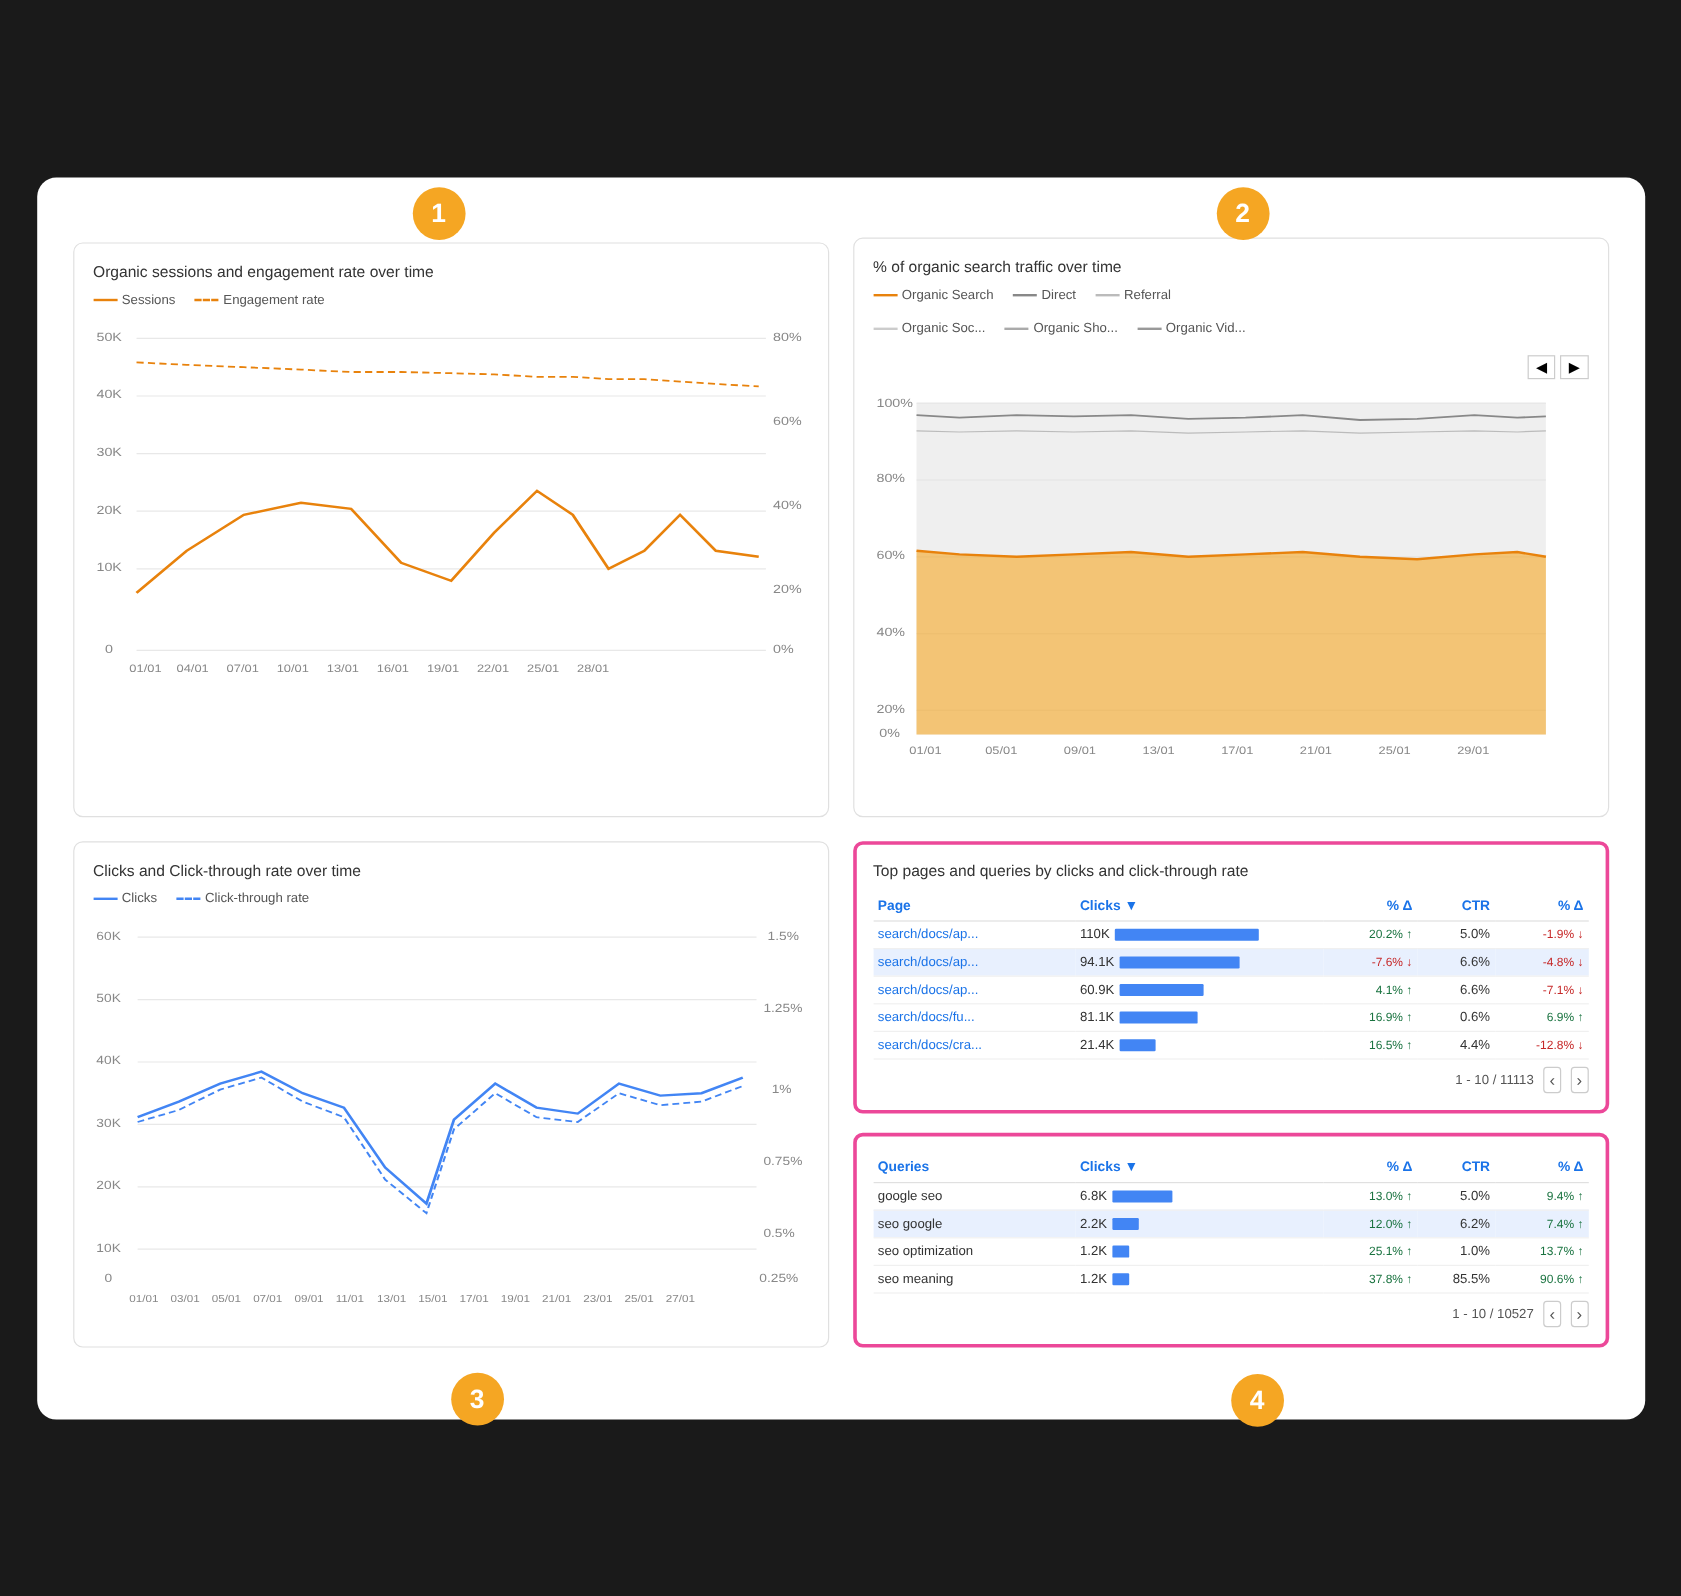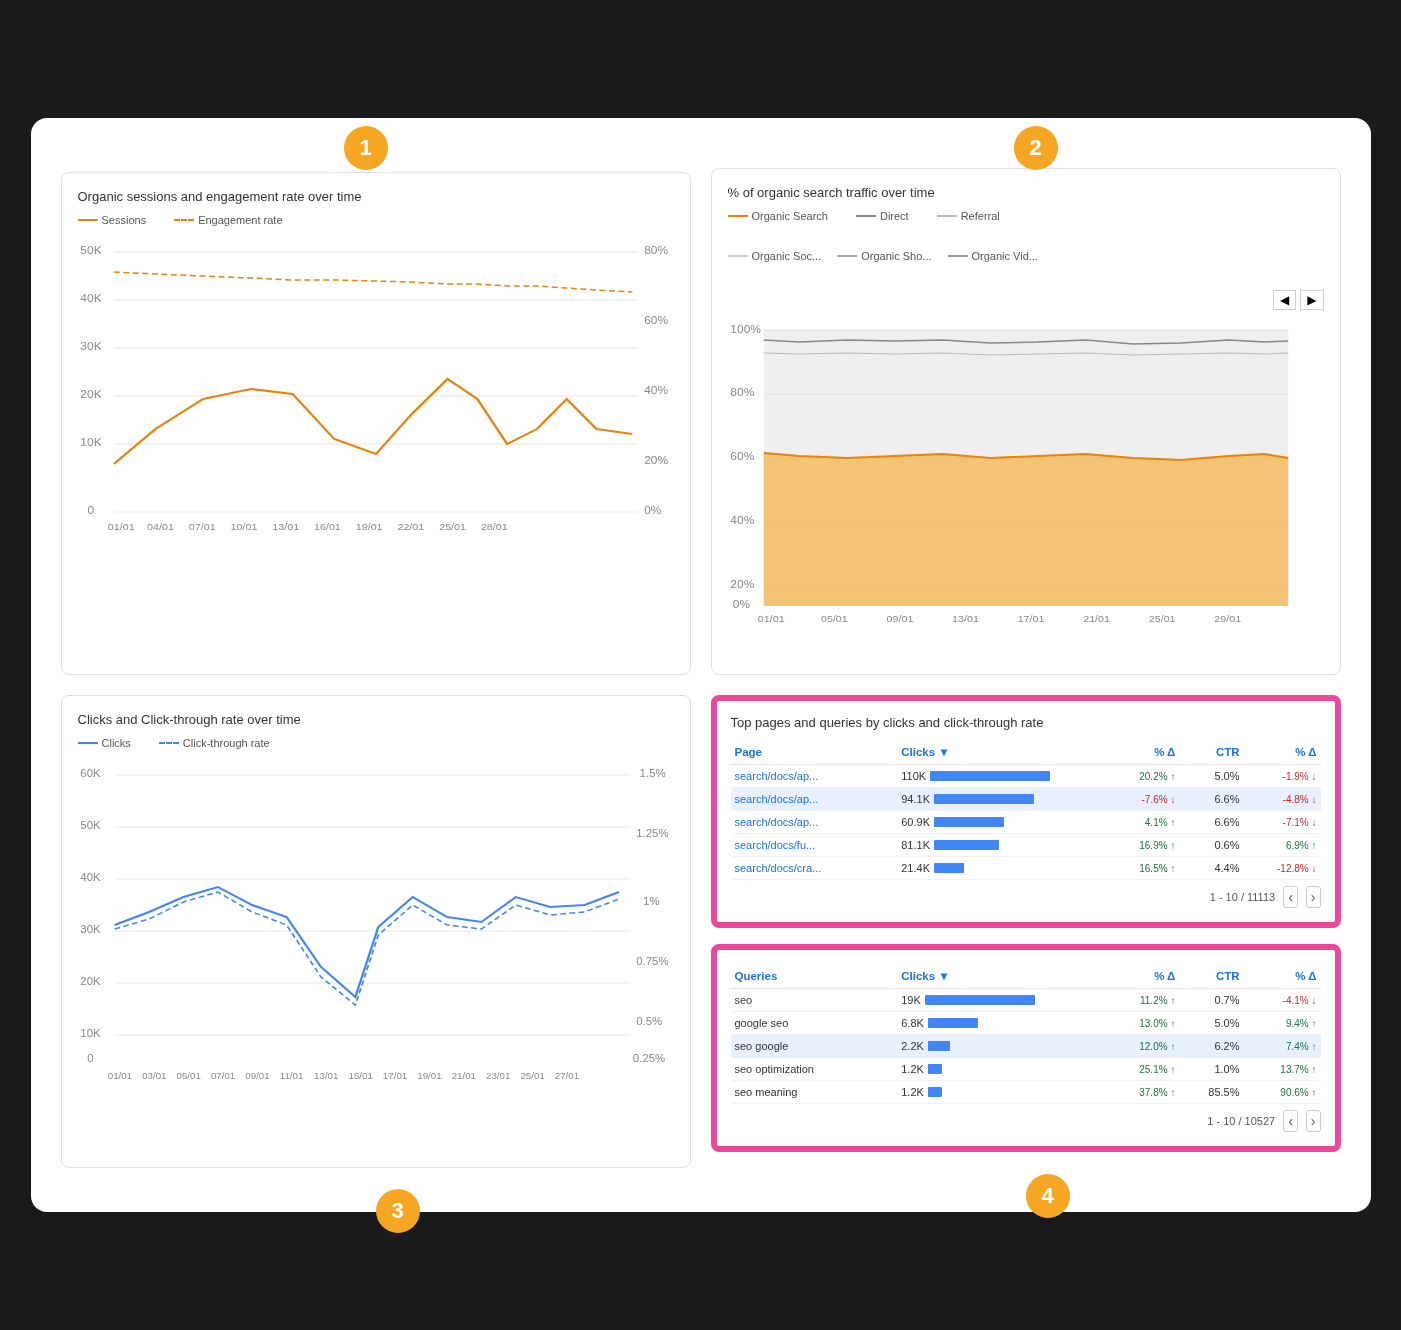--- a/index.html
+++ b/index.html
@@ -51,21 +51,21 @@
     }
     
     
     .chart-container {
       width: 100%;
       height: 340px;
       position: relative;
     }
     .chart-legend {
       display: flex;
-      gap: 28px;
+      gap: 16px;
       font-size: 11px;
       color: #555;
       margin-bottom: 8px;
       flex-wrap: wrap;
     }
     .legend-item {
       display: flex;
       align-items: center;
       gap: 4px;
     }
@@ -138,21 +138,21 @@
       color: #555;
       font-size: 14px;
       padding: 2px 4px;
       border: 1px solid #ccc;
       border-radius: 3px;
       background: #fff;
     }
     .highlighted-row { background: #e8f0fe; }
     .table-panel {
       background: #fff;
-      border: 6px solid #ec4899;
+      border: 3px solid #ec4899;
       border-radius: 8px;
       padding: 14px;
     }
     .table-panel-title {
       font-size: 13px;
       color: #333;
       margin-bottom: 10px;
       font-weight: 400;
     }
     svg text { font-family: Arial, sans-serif; }
@@ -287,21 +287,21 @@
         <text x="133" y="304" font-size="9" fill="#888">09/01</text>
         <text x="188" y="304" font-size="9" fill="#888">13/01</text>
         <text x="243" y="304" font-size="9" fill="#888">17/01</text>
         <text x="298" y="304" font-size="9" fill="#888">21/01</text>
         <text x="353" y="304" font-size="9" fill="#888">25/01</text>
         <text x="408" y="304" font-size="9" fill="#888">29/01</text>
       </svg>
     </div>
   </div>
 
-  <div class="panel" style="margin-bottom:14px;">
+  <div class="panel" style="margin-bottom:30px;">
     <div class="panel-title">Clicks and Click-through rate over time</div>
     <div class="chart-legend">
       <div class="legend-item">
         <span class="legend-line" style="background:#4285f4;"></span>
         <span>Clicks</span>
       </div>
       <div class="legend-item">
         <span class="legend-dash" style="border-color:#4285f4;"></span>
         <span>Click-through rate</span>
       </div>
@@ -465,36 +465,20 @@
           <tr>
             <th style="cursor:pointer; width:130px;">Queries</th>
             <th style="cursor:pointer; width:160px; color:#1a73e8;">Clicks ▼</th>
             <th class="right" style="width:60px;">% Δ</th>
             <th class="right" style="width:50px;">CTR</th>
             <th class="right" style="width:60px;">% Δ</th>
           </tr>
         </thead>
         <tbody id="queries-tbody">
             <tr>
-    <td>seo</td>
-    <td>
-      <div class="bar-cell">
-        <span class="bar-value">19K</span>
-        <span class="bar" style="width:110px;"></span>
-      </div>
-    </td>
-    <td class="right">
-      <span class="delta-up arrow-up">11.2%</span>
-    </td>
-    <td class="right">0.7%</td>
-    <td class="right">
-      <span class="delta-down arrow-down">-4.1%</span>
-    </td>
-  </tr>
-            <tr>
     <td>google seo</td>
     <td>
       <div class="bar-cell">
         <span class="bar-value">6.8K</span>
         <span class="bar" style="width:50px;"></span>
       </div>
     </td>
     <td class="right">
       <span class="delta-up arrow-up">13.0%</span>
     </td>

